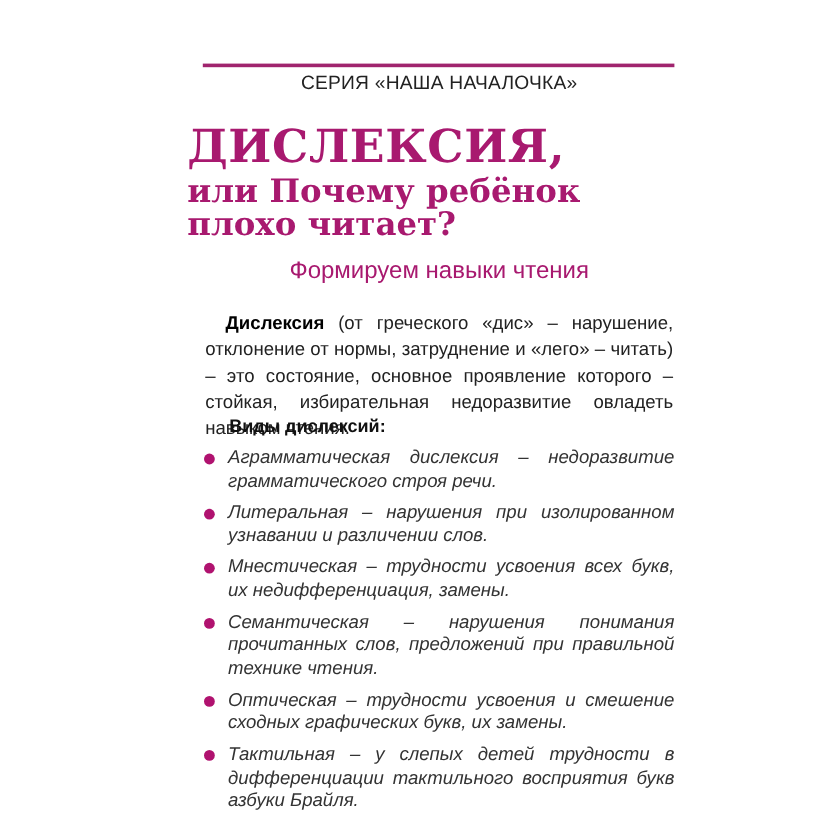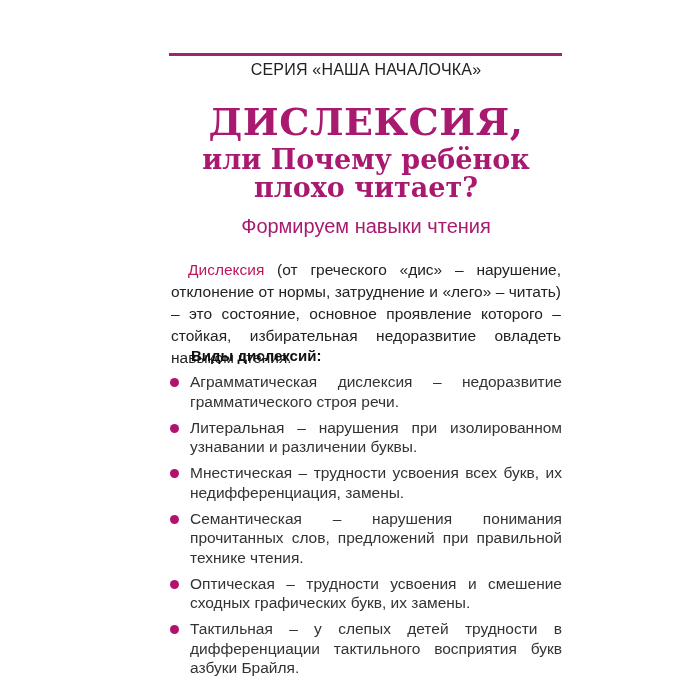--- a/index.html
+++ b/index.html
@@ -1,37 +1,37 @@
 <!DOCTYPE html>
 <html><head>
 <meta charset="utf-8">
 <style>
   html, body { margin: 0; padding: 0; background: #ffffff; }
   body { width: 700px; height: 700px; position: relative; overflow: hidden; }
   .page { position: absolute; left: 16px; top: 0; width: 700px; height: 700px; background: #fff; }
   .rule { position: absolute; left: 153px; top: 53px; width: 393px; height: 3px; background: #a0246e; }
   .series { position: absolute; left: 150px; width: 400px; top: 61px; text-align: center;
     font-family: "Liberation Sans", sans-serif; font-size: 16px; color: #222; letter-spacing: 0.2px; }
-  .title { position: absolute; left: 140px; width: 420px; text-align: center;
+  .title { position: absolute; left: 140px; width: 420px; text-align: left;
     font-family: "DejaVu Serif", "Liberation Serif", serif; font-weight: bold; color: #a8196f; }
   .t1 { top: 99px; font-size: 38px; letter-spacing: 0.5px; }
   .t2 { top: 144px; font-size: 27px; }
   .t3 { top: 172px; font-size: 27px; }
   .subtitle { position: absolute; left: 150px; width: 400px; top: 215px; text-align: center;
     font-family: "Liberation Sans", sans-serif; font-size: 20px; color: #a8196f; }
   .intro { position: absolute; left: 155px; width: 390px; top: 259px;
     font-family: "Liberation Sans", sans-serif; font-size: 15.5px; line-height: 22px; color: #222;
     text-align: justify; }
   .intro .lead { display: inline-block; width: 17px; }
-  .intro b { font-weight: normal; color: #be185d; }
+  .intro b { font-weight: bold; color: #000000; }
   .types-heading { position: absolute; left: 175px; top: 347px;
     font-family: "Liberation Sans", sans-serif; font-size: 15px; font-weight: bold; color: #111; }
   .list { position: absolute; left: 152px; top: 372px; width: 394px; margin: 0; padding: 0; list-style: none;
     font-family: "Liberation Sans", sans-serif; font-size: 15.5px; line-height: 19.5px; color: #333; }
-  .list li { position: relative; padding-left: 22px; margin-bottom: 6.5px; text-align: justify; }
+  .list li { position: relative; padding-left: 22px; margin-bottom: 6.5px; text-align: justify; font-style: italic; }
   .list .dot { position: absolute; left: 2px; top: 6px; width: 9px; height: 9px; border-radius: 50%; background: #b0126f; }
 </style>
 </head>
 <body>
 
 <div class="page">
   <div class="rule"></div>
   <div class="series">СЕРИЯ «НАША НАЧАЛОЧКА»</div>
 
   <div class="title t1">ДИСЛЕКСИЯ,</div>
@@ -39,20 +39,20 @@
   <div class="title t3">плохо читает?</div>
 
   <div class="subtitle">Формируем навыки чтения</div>
 
   <div class="intro"><span class="lead"></span><b>Дислексия</b><span> (от греческого «дис» – нарушение, отклонение от нормы, затруднение и «лего» – читать) – это состояние, основное проявление которого – стойкая, избирательная недоразвитие овладеть навыком чтения.</span></div>
 
   <div class="types-heading">Виды дислексий:</div>
 
   <ul class="list">
     <li><span class="dot"></span><span>Аграмматическая дислексия – недоразвитие грамматического строя речи.</span></li>
-    <li><span class="dot"></span><span>Литеральная – нарушения при изолированном узнавании и различении буквы.</span></li>
+    <li><span class="dot"></span><span>Литеральная – нарушения при изолированном узнавании и различении слов.</span></li>
     <li><span class="dot"></span><span>Мнестическая – трудности усвоения всех букв, их недифференциация, замены.</span></li>
     <li><span class="dot"></span><span>Семантическая – нарушения понимания прочитанных слов, предложений при правильной технике чтения.</span></li>
     <li><span class="dot"></span><span>Оптическая – трудности усвоения и смешение сходных графических букв, их замены.</span></li>
     <li><span class="dot"></span><span>Тактильная – у слепых детей трудности в дифференциации тактильного восприятия букв азбуки Брайля.</span></li>
 
   </ul>
 </div>
 
 </body></html>

